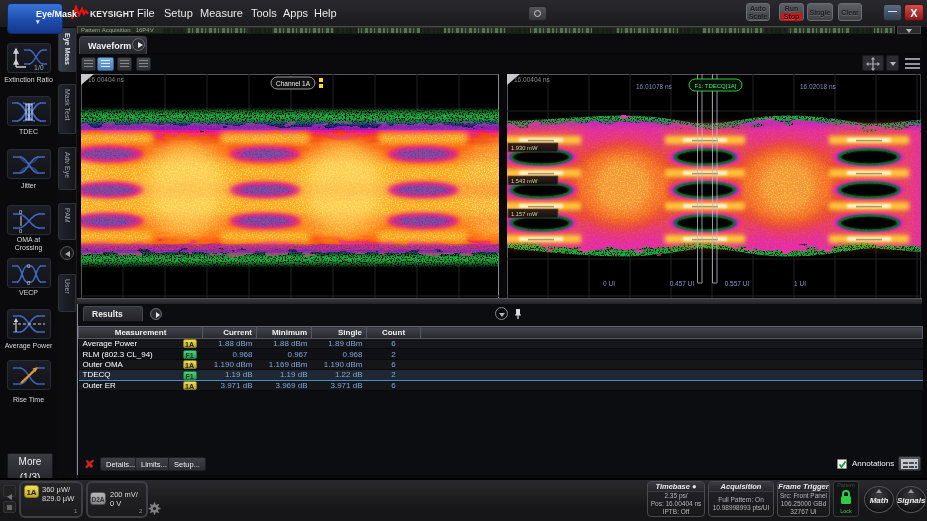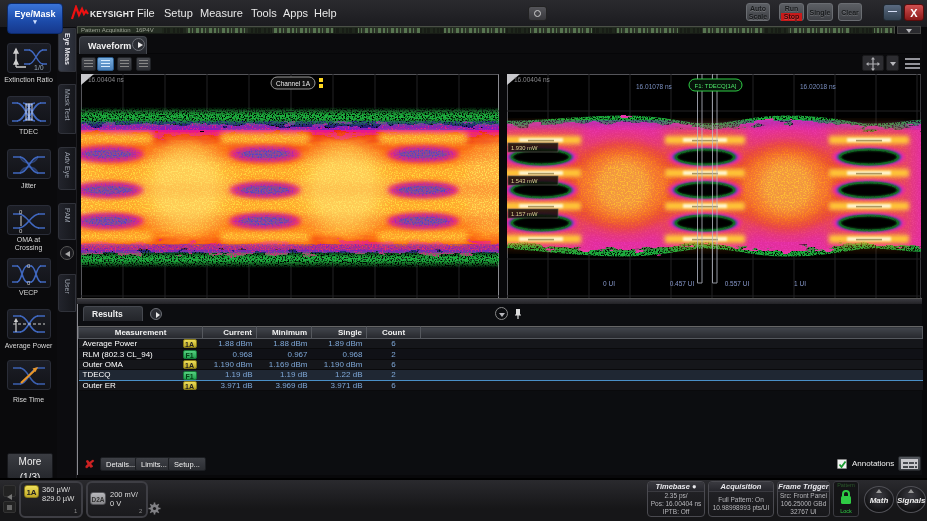--- a/index.html
+++ b/index.html
@@ -5,21 +5,21 @@
 *{box-sizing:border-box;}
 .abs{position:absolute;}
 #app{position:relative;width:927px;height:521px;background:#08080a;}
 .trid{width:0;height:0;border-left:3px solid transparent;border-right:3px solid transparent;border-top:4px solid #b8b8bc;display:inline-block;}
 .trir{width:0;height:0;border-top:3px solid transparent;border-bottom:3px solid transparent;border-left:5px solid #e8e8e8;display:inline-block;}
 .tril{width:0;height:0;border-top:3px solid transparent;border-bottom:3px solid transparent;border-right:5px solid #777;display:inline-block;}
 
 #topbar{left:0;top:0;width:927px;height:27px;background:linear-gradient(#2a2a2e,#1b1b1f);}
 #eyemask{left:7px;top:3px;width:56px;height:31px;border-radius:4px;z-index:30;
 background:linear-gradient(#3a74d8,#1c4aa8 60%,#16388c);border:1px solid #0c2a6a;
-color:#fff;font-weight:bold;font-size:9px;text-align:center;line-height:20px;}
+color:#fff;font-weight:bold;font-size:9px;line-height:20px;padding-left:28px;}
 #eyemask .chev{display:block;margin-top:-6px;line-height:8px;font-size:7px;color:#cfe0ff;}
 .menu{top:7px;color:#e8e8e8;font-size:11px;}
 #camera{left:528px;top:6px;width:19px;height:15px;background:linear-gradient(#55555a,#38383c);border-radius:3px;border:1px solid #222;}
 #camera div{margin:3px auto 0;width:7px;height:7px;border:1.5px solid #ccc;border-radius:50%;}
 .tbtn{top:3px;height:18px;background:linear-gradient(#5c5f64,#3e4045);border:1px solid #6a6d72;border-radius:3px;
 color:#1a1c1e;font-weight:bold;font-size:7px;text-align:center;line-height:8px;padding-top:1px;
 text-shadow:0 1px 0 rgba(255,255,255,.18);}
 #minbtn{left:883px;top:4px;width:19px;height:17px;border-radius:3px;background:linear-gradient(#5a6a80,#31404f);border:1px solid #202830;color:#dfe8ff;font-size:9px;text-align:center;line-height:13px;font-weight:bold;}
 #xbtn{left:904px;top:4px;width:20px;height:17px;border-radius:3px;background:linear-gradient(#d05050,#8a1818);border:1px solid #5a0c0c;color:#fff;font-size:11px;font-weight:bold;text-align:center;line-height:16px;}
 

